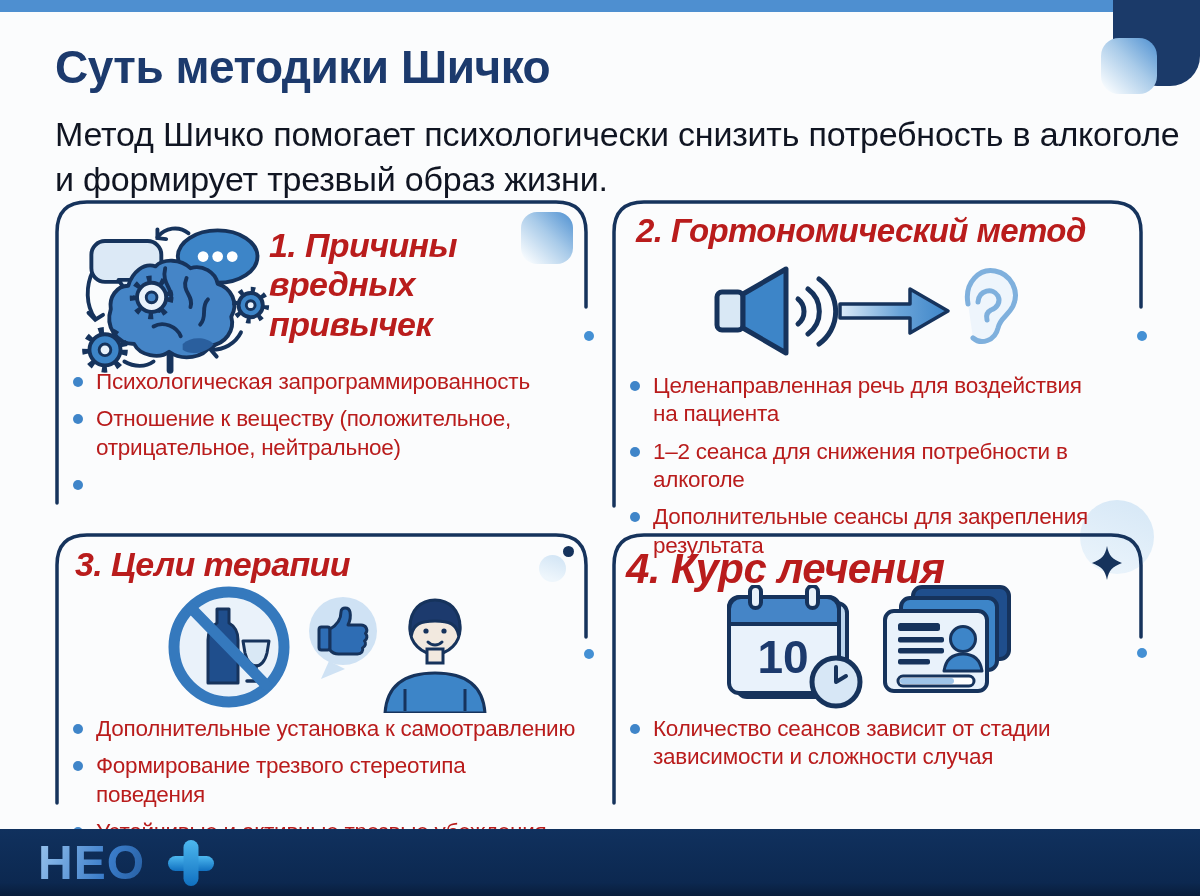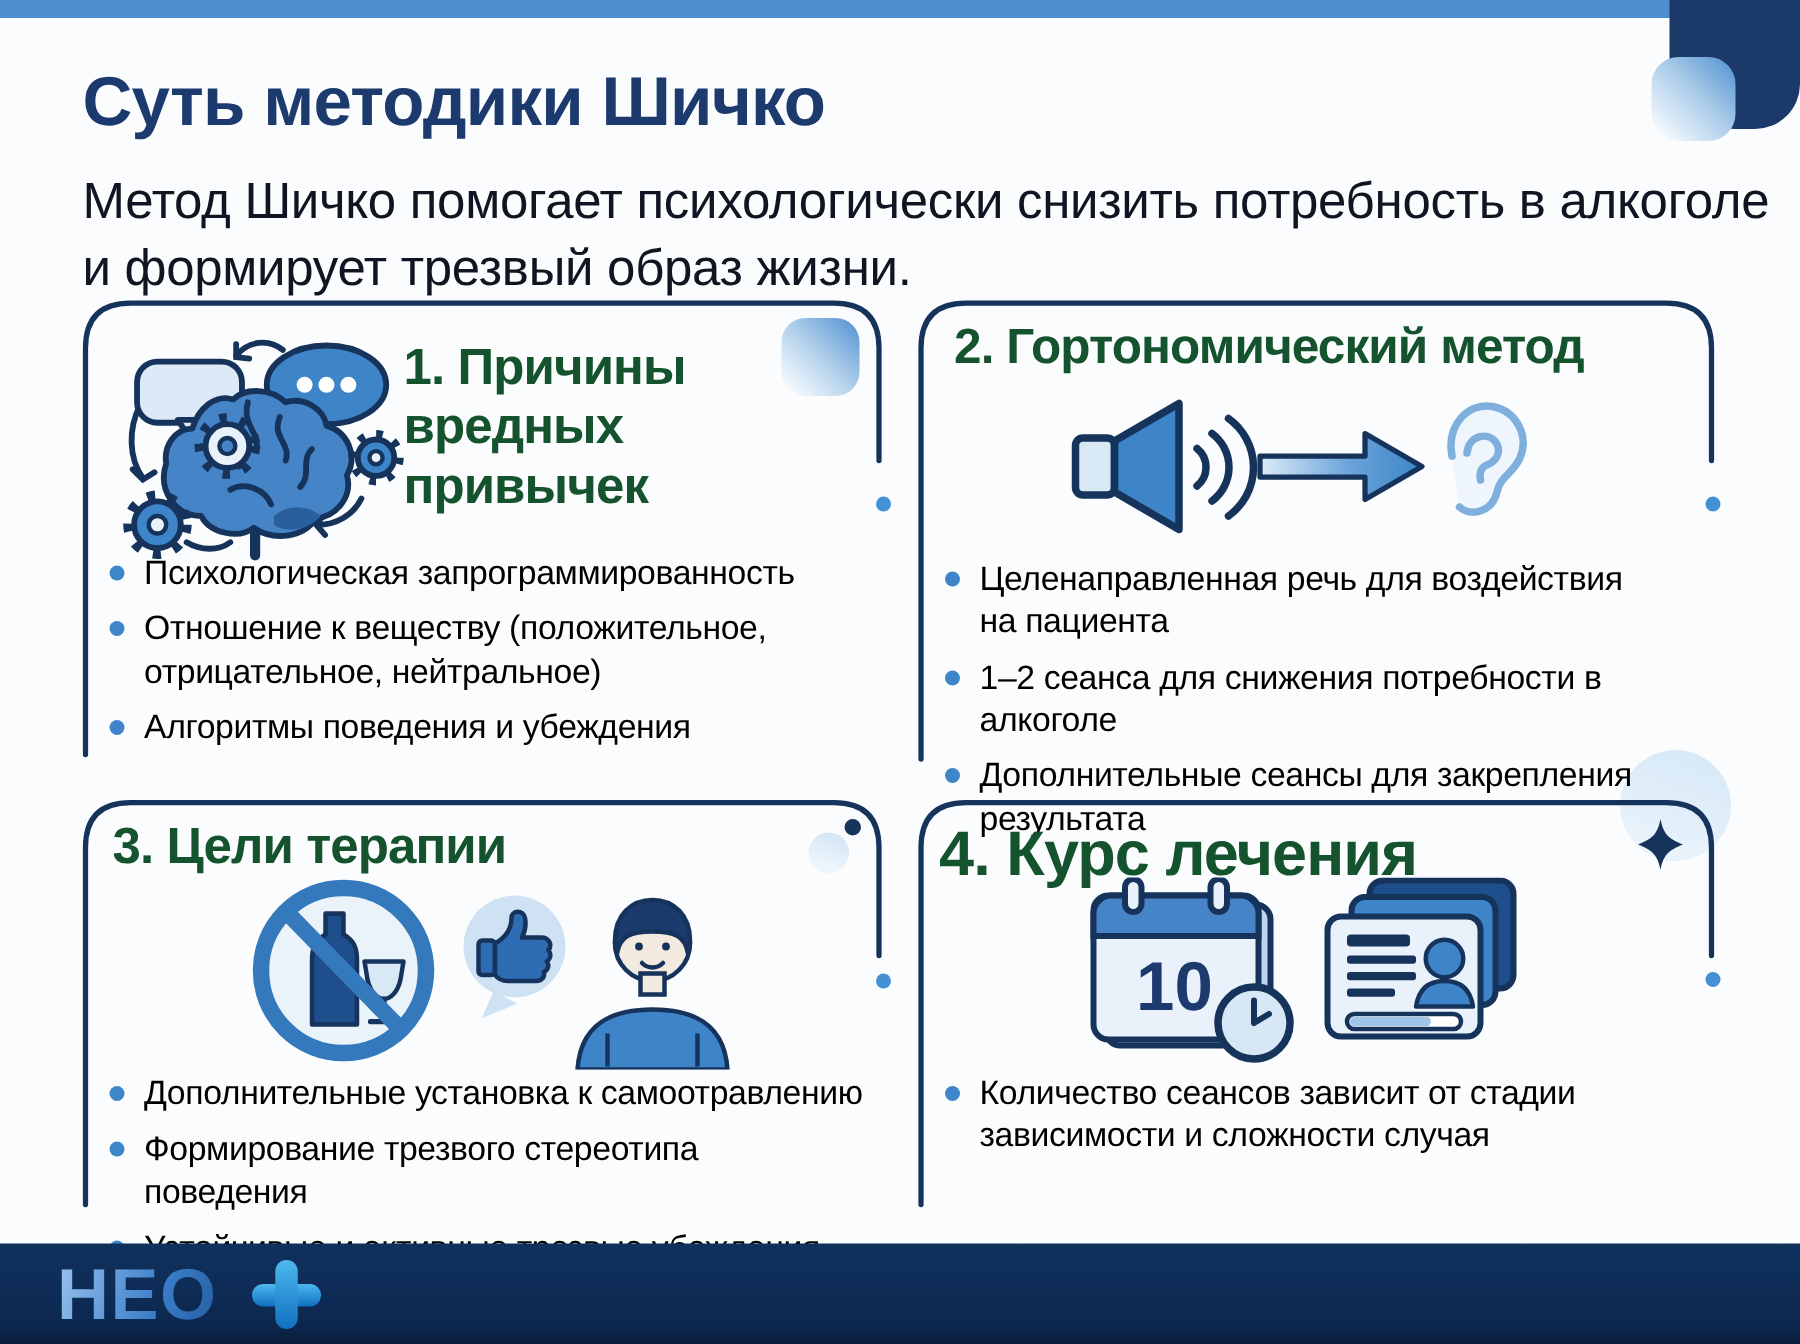--- a/index.html
+++ b/index.html
@@ -22,26 +22,26 @@
 
   
   .page-title{left:55px;top:40px;margin:0;font-size:46px;font-weight:800;
     color:#1c3a6d;letter-spacing:-0.5px;}
   .page-sub{left:55px;top:112px;margin:0;font-size:34px;line-height:1.32;
     color:#101522;letter-spacing:-0.2px;}
 
   
   .card{z-index:2;}
   .card-border{position:absolute;left:0;top:0;overflow:visible;}
-  .card-title{position:absolute;margin:0;font-weight:800;color:#14532d;
-    letter-spacing:-0.6px;line-height:1.16;}
+  .card-title{position:absolute;margin:0;font-weight:800;color:#b91c1c;
+    letter-spacing:-0.6px;line-height:1.16;font-style:italic;}
   .bullets{position:absolute;display:flex;flex-direction:column;gap:9px;}
   .bullet{display:flex;gap:13px;align-items:flex-start;}
   .bdot{flex:none;width:10px;height:10px;border-radius:50%;background:#3f85c9;margin-top:9px;}
-  .btext{font-size:22.5px;line-height:1.26;color:#000000;letter-spacing:-0.25px;}
+  .btext{font-size:22.5px;line-height:1.26;color:#b91c1c;letter-spacing:-0.25px;}
 
   
   .dot-accent{width:10px;height:10px;border-radius:50%;background:#4490d4;z-index:4;}
   .navy-dot{width:11px;height:11px;border-radius:50%;background:#16335c;z-index:4;}
   .soft-circle{border-radius:50%;z-index:1;
     background:linear-gradient(200deg,#cfe3f4 0%,#eef6fc 80%);}
 
   
   .footer{left:0;top:829px;width:1200px;height:67px;
     background:linear-gradient(#10315e,#0c2850 80%,#091d3a);z-index:5;}
@@ -114,21 +114,20 @@
     <div class="bullet">
         <span class="bdot"></span>
         <span class="btext">Психологическая запрограммированность</span>
       </div>
     <div class="bullet">
         <span class="bdot"></span>
         <span class="btext">Отношение к веществу (положительное, отрицательное, нейтральное)</span>
       </div>
     <div class="bullet">
         <span class="bdot"></span>
-        <span class="btext">Алгоритмы поведения и убеждения</span>
       </div>
   </div>
 </div>
 
 <div class="abs card" style="left:612px;top:200px;width:531px;height:313px;">
   <svg class="card-border" width="531" height="313">
     <path d="M2,306 L2,32 Q2,2 32,2 L499,2 Q529,2 529,32 L529,107" fill="none" stroke="#16335c" stroke-width="3.5" stroke-linecap="round"></path>
   </svg>
   <h2 class="card-title" style="left:24px;top:12px;width:490px;font-size:33px;">2. Гортономический метод</h2>
   <div class="icon-wrap" style="left:100px;top:56px;">

